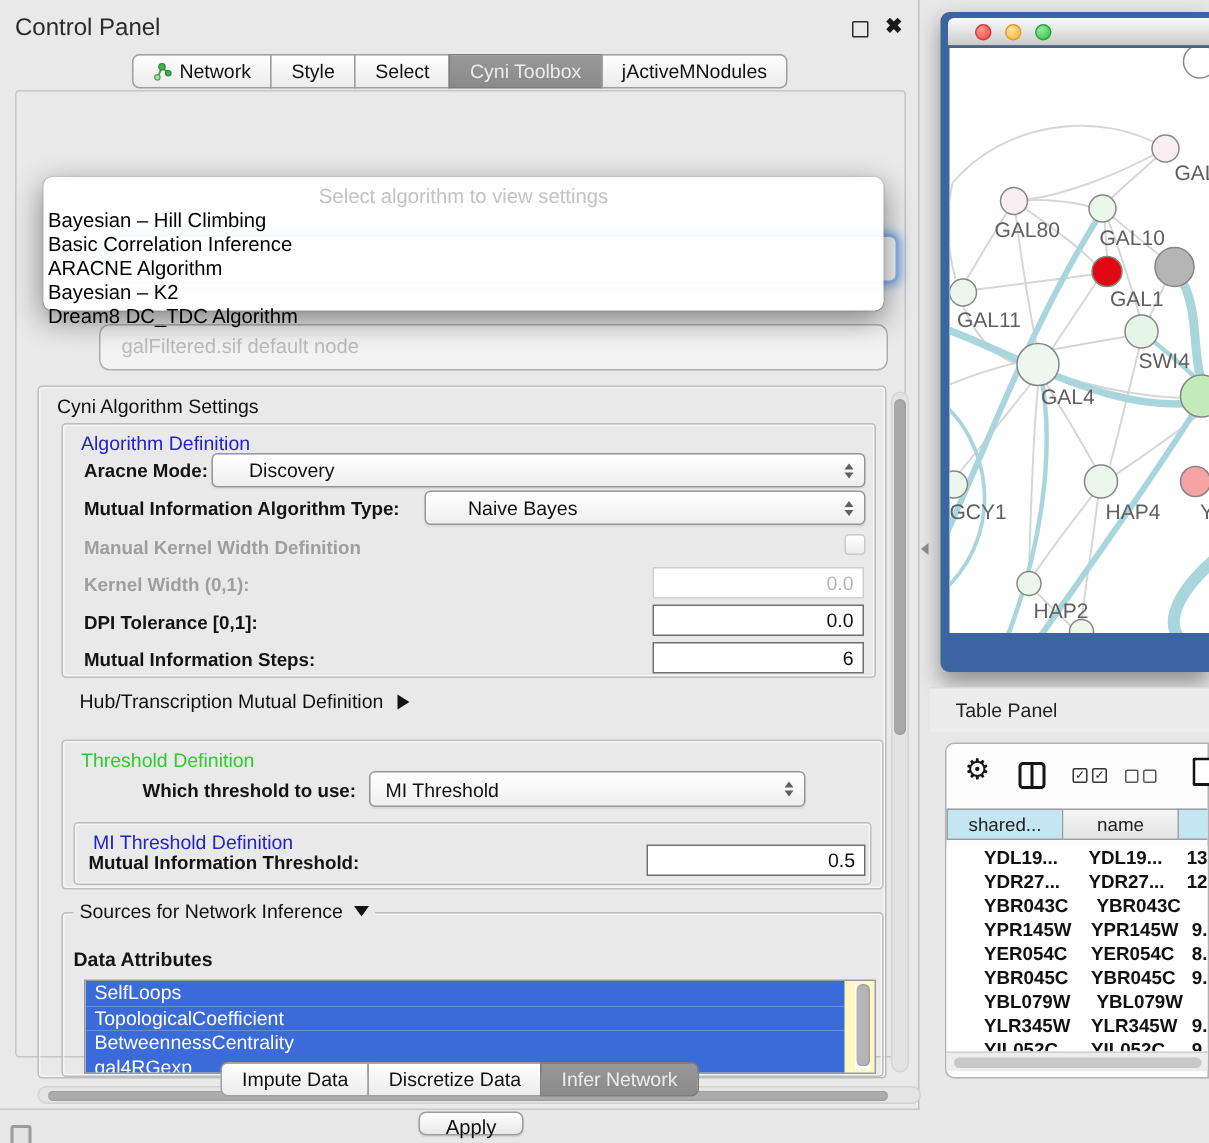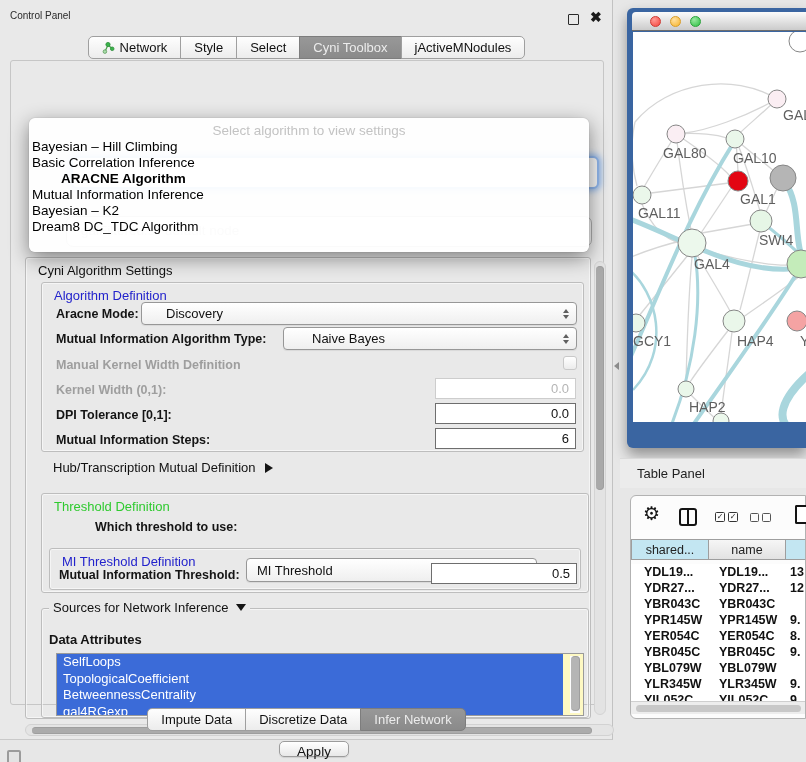--- a/index.html
+++ b/index.html
@@ -3,21 +3,21 @@
 <meta charset="utf-8">
 <style>
   * { margin:0; padding:0; box-sizing:border-box; }
   html,body { width:806px; height:762px; }
   body { position:relative; overflow:hidden; background:#e7e7e7;
          font-family:"Liberation Sans", sans-serif; color:#111; }
 
   
   .cp { position:absolute; left:0; top:0; width:613px; height:740px; background:#e9e9e9;
         border-right:1px solid #c2c2c2; border-bottom:1px solid #c9c9c9; }
-  .cp-title { position:absolute; left:10px; top:10px; font-size:10px; color:#2a2a2a; }
+  .cp-title { position:absolute; left:10px; top:10px; font-size:16px; color:#2a2a2a; }
   .float-btn { position:absolute; left:568px; top:14px; width:11px; height:11px;
                border:1.5px solid #2a2a2a; border-radius:1px; background:transparent; }
   .close-btn { position:absolute; left:590px; top:9px; font-size:14px; font-weight:bold; color:#1a1a1a; }
 
   .tabbar { position:absolute; left:0; width:613px; display:flex; justify-content:center; }
   .tabbar.top { top:36px; } .tabbar.bottom { top:708px; }
   .seg { border:1px solid #9f9f9f; margin-left:-1px; background:linear-gradient(#fefefe,#ececec);
          font-size:13px; height:23px; padding:0 13px; display:flex; align-items:center; gap:5px; color:#111; }
   .seg:first-child { border-radius:5px 0 0 5px; margin-left:0; }
   .seg:last-child { border-radius:0 5px 5px 0; }
@@ -28,26 +28,26 @@
 
   
   .focus-combo { position:absolute; left:60px; top:95px; width:528px; height:33px; z-index:1;
                  border:2px solid #8fb4e8; border-radius:6px; background:#f4f4f4;
                  box-shadow:0 0 6px 2px rgba(110,160,230,0.75); }
   .ghost-combo { position:absolute; left:55px; top:155px; width:526px; height:31px; z-index:1;
                  border:1.5px solid #aeaeae; border-radius:7px; background:#f3f3f3;
                  font-size:13.5px; color:#bcbcbc; line-height:28px; padding-left:14px; }
 
   
-  .popup { position:absolute; left:18px; top:57px; width:560px; height:134px; z-index:30;
+  .popup { position:absolute; left:18px; top:57px; width:560px; height:89px; z-index:30;
            background:rgba(255,255,255,0.94); border-radius:6px; padding-top:5px;
            box-shadow:0 6px 20px rgba(0,0,0,0.45), 0 0 1px rgba(0,0,0,0.35); }
   .popup .ph { text-align:center; font-size:13.5px; color:#c3c3c3; height:16px; }
   .pitem { font-size:13.5px; line-height:16px; padding-left:3px; color:#000; white-space:nowrap; }
-  .pitem.sel { font-weight:bold;margin-left:29px; }
+  .pitem.sel { font-weight:normal; }
 
   
   .grp { position:absolute; border:1px solid #bdbdbd; border-radius:3px;
          box-shadow:inset 0 0 0 1px rgba(255,255,255,0.55); }
   .grp .legend { position:absolute; top:-8px; left:8px; background:#e9e9e9; padding:0 4px;
                  font-size:13px; color:#111; white-space:nowrap; display:flex; align-items:center;margin-top:13px; }
   .legend.blue { color:#2222cc; } .legend.green { color:#2fca2f; }
 
   .lbl { position:absolute; font-size:12.5px; font-weight:bold; color:#141414; white-space:nowrap; }
   .lbl.dis { color:#9e9e9e; }
@@ -123,21 +123,21 @@
   .pair.empty .b { width:9px; height:9px; border-color:#555; }
   .page-icon { position:absolute; left:164px; top:9px; width:14px; height:19px;
                border:2px solid #141414; border-right:none; border-radius:2px 0 0 2px; background:#fff; }
   .thead { position:absolute; left:0; top:43px; right:0; height:21px; display:flex; }
   .th { border:1px solid #9e9e9e; border-left:none; font-size:12.5px; color:#222;
         display:flex; align-items:center; justify-content:center; }
   .th1 { width:78px; background:#c3e6f2; border-left:1px solid #9e9e9e; }
   .th2 { width:77px; background:linear-gradient(#f6f6f6,#e2e2e2); }
   .th3 { flex:1; background:#c3e6f2; border-right:none; }
   .trows { position:absolute; left:0; top:68px; right:0; height:137px; overflow:hidden; background:#fff; }
-  .trow { display:flex; height:16px; align-items:center; font-size:12.5px; font-weight:bold; color:#111; }
+  .trow { display:flex; height:16px; align-items:center; font-size:12.5px; font-weight:bold; color:#111;padding-left:12px; }
   .td1 { width:78px; padding-left:13px; } .td2 { width:77px; padding-left:10px; } .td3 { flex:1; padding-left:4px; }
   .tp-hsb { position:absolute; left:0; right:0; top:205px; height:13px; background:#ededed; border-top:1px solid #cfcfcf; }
   .tp-hsb .th { position:absolute; left:5px; right:4px; top:2.5px; height:7px; background:#c8c8c8; border-radius:3.5px; border:none; }
 
   .mini-icon { position:absolute; left:7px; top:750px; width:14px; height:14px;
                border:2px solid #9b9b9b; border-radius:2px; background:#e3e3e3; }
 </style>
 </head>
 <body>
 
@@ -174,21 +174,20 @@
 
     <div class="focus-combo"></div>
     <div class="ghost-combo">galFiltered.sif default node</div>
 
     <div class="popup">
       <div class="ph">Select algorithm to view settings</div>
       <div>
           <div class="pitem">Bayesian – Hill Climbing</div>
           <div class="pitem">Basic Correlation Inference</div>
           <div class="pitem sel">ARACNE Algorithm</div>
-          <div class="pitem">Mutual Information Inference</div>
           <div class="pitem">Bayesian – K2</div>
           <div class="pitem">Dream8 DC_TDC Algorithm</div>
         </div>
     </div>
 
     <div class="grp" style="left:14px; top:196px; width:566px; height:462px;">
       <span class="legend">Cyni Algorithm Settings</span>
     </div>
     <div class="vtrack">
         <div class="th"></div>
@@ -224,21 +223,21 @@
 
     <div class="hub">
       <span>Hub/Transcription Mutual Definition</span>
       <span class="tri-r"></span>
     </div>
 
     <div class="grp" style="left:30px; top:432px; width:548px; height:100px;">
       <span class="legend green">Threshold Definition</span>
     </div>
     <div class="lbl" style="left:84px; top:459px;">Which threshold to use:</div>
-    <div class="combo" style="left:235px; top:453px; width:291px; height:24px;margin-top:44px;">
+    <div class="combo" style="left:235px; top:453px; width:291px; height:24px;">
       <span>MI Threshold</span>
       <span class="arr">
           <i class="up"></i>
           <i class="dn"></i>
         </span>
     </div>
     <div class="grp" style="left:38px; top:487px; width:532px; height:42px;">
       <span class="legend blue">MI Threshold Definition</span>
     </div>
     <div class="lbl" style="left:48px; top:507px;text-align:right;">Mutual Information Threshold:</div>

